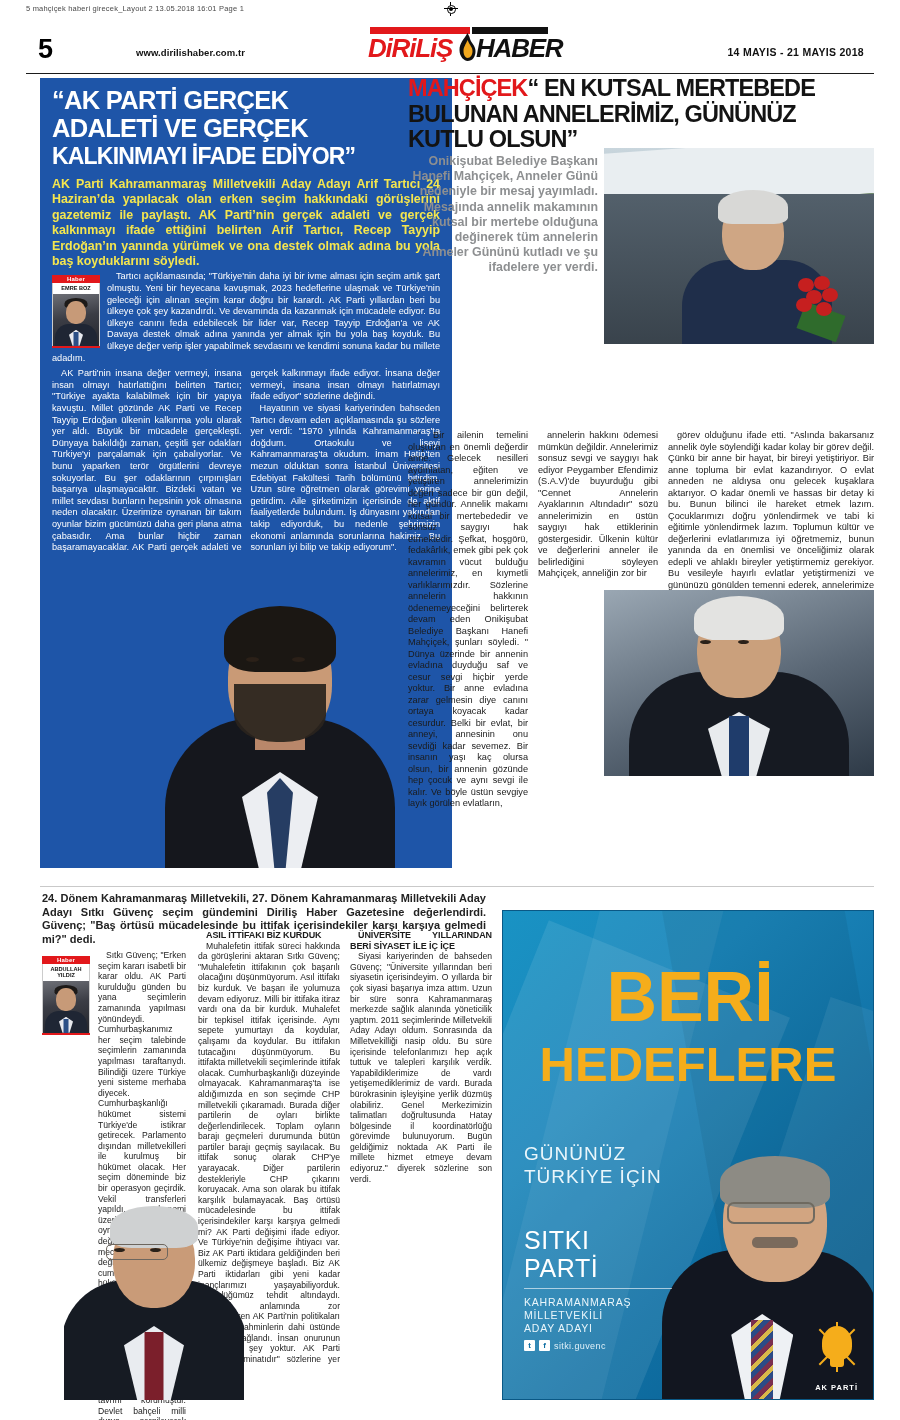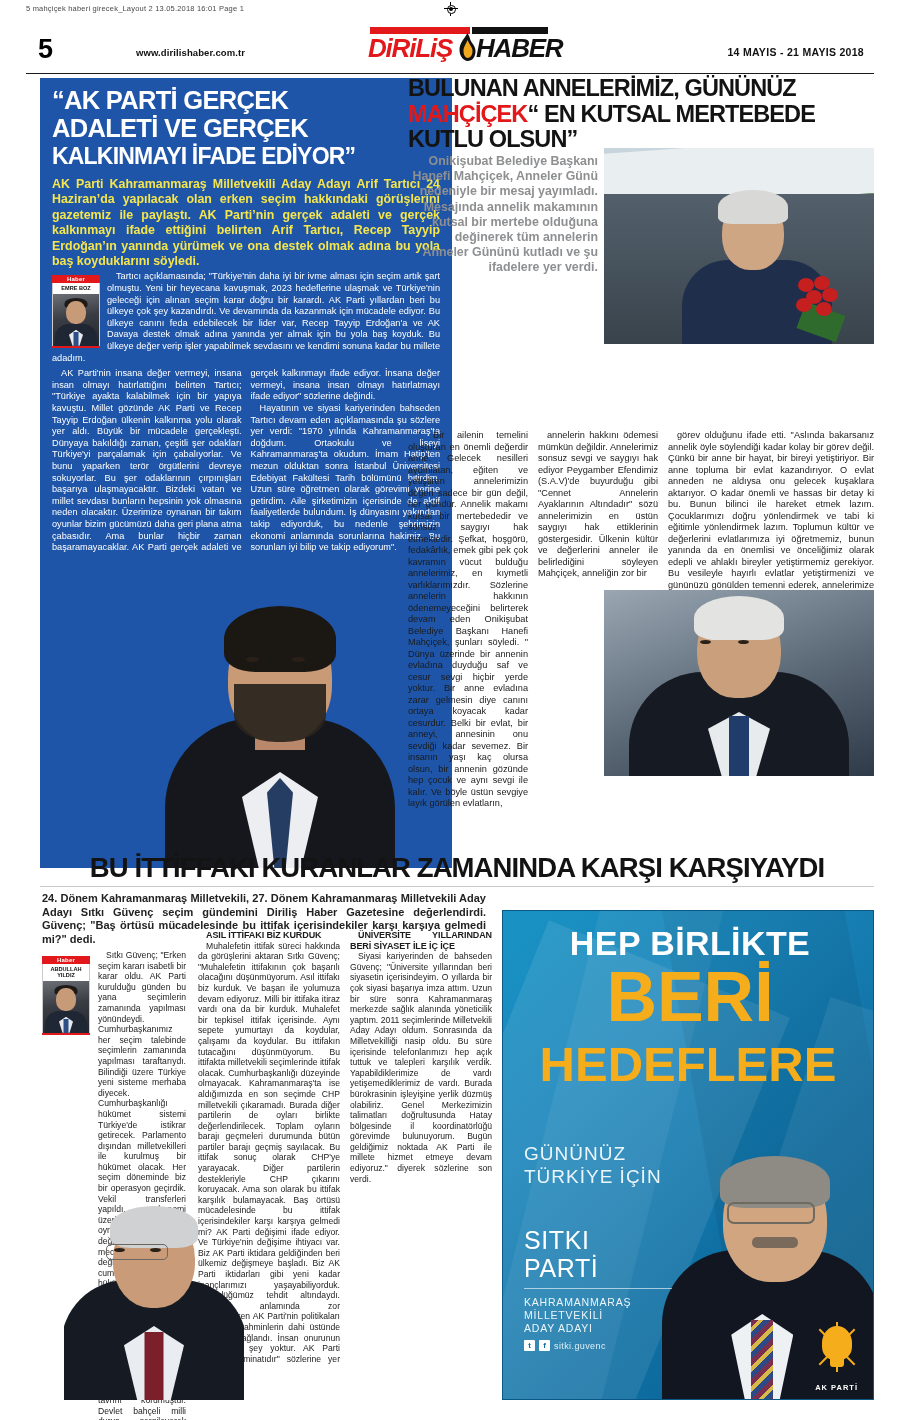--- a/index.html
+++ b/index.html
@@ -481,24 +481,24 @@
       <div class="p-neck"></div>
         <div class="p-head"></div>
       <div class="p-beard"></div>
         <div class="p-hair"></div>
       <div class="p-eyeL"></div>
         <div class="p-eyeR"></div>
     </div>
   </div>
 
   <div class="right-head">
-    <div class="rh-line">BULUNAN ANNELERİMİZ, GÜNÜNÜZ</div>
     <div class="rh-line">
       <span class="rh-name">MAHÇİÇEK</span><span>“ EN KUTSAL MERTEBEDE</span>
     </div>
+    <div class="rh-line">BULUNAN ANNELERİMİZ, GÜNÜNÜZ</div>
     <div class="rh-line">KUTLU OLSUN”</div>
   </div>
 
   <div class="rh-lede">Onikişubat Belediye Başkanı Hanefi Mahçiçek, Anneler Günü nedeniyle bir mesaj yayımladı. Mesajında annelik makamının kutsal bir mertebe olduğuna değinerek tüm annelerin Anneler Gününü kutladı ve şu ifadelere yer verdi.</div>
 
   <div class="photo-top">
     <div class="pt-sky"></div>
       <div class="pt-green"></div>
       <div class="pt-green2"></div>
     <div class="pt-tent"></div>
@@ -541,21 +541,20 @@
     <div class="pm-bg"></div>
       <div class="pm-suit"></div>
     <div class="pm-shirt"></div>
       <div class="pm-tie"></div>
     <div class="pm-head"></div>
       <div class="pm-hair"></div>
     <div class="pm-eyeL"></div>
       <div class="pm-eyeR"></div>
   </div>
 
-  <div class="sec2-head">BU İTTİFFAKI KURANLAR ZAMANINDA KARŞI KARŞIYAYDI</div>
   <div class="sec2-rule"></div>
   <div class="sec2-lede">24. Dönem Kahramanmaraş Milletvekili, 27. Dönem Kahramanmaraş Milletvekili Aday Adayı Sıtkı Güvenç seçim gündemini Diriliş Haber Gazetesine değerlendirdi.  Güvenç; "Baş örtüsü mücadelesinde bu ittifak içerisindekiler karşı karşıya gelmedi mi?" dedi.</div>
 
   <div class="byline" style="position:absolute; left:16px; top:920px; float:none;">
     <div class="by-tag">Haber</div>
     <div class="by-name">ABDULLAH YILDIZ</div>
     <div class="by-photo">
       <div class="body"></div>
         <div class="shirt"></div>
         <div class="tie"></div>
@@ -607,21 +606,20 @@
         <div class="ap-mous"></div>
       <div class="ap-logo">
         <div class="ap-ray" style="transform:rotate(0deg)"></div>
         <div class="ap-ray" style="transform:rotate(45deg)"></div>
         <div class="ap-ray" style="transform:rotate(-45deg)"></div>
         <div class="ap-logo-bulb"></div>
           <div class="ap-logo-base"></div>
       </div>
     </div>
 
-    <div class="ad-l1">HEP BİRLİKTE</div>
     <div class="ad-l2">BERİ</div>
     <div class="ad-l3">HEDEFLERE</div>
 
     <div class="ad-slogan">
       <div>GÜNÜNÜZ</div>
       <div>TÜRKİYE İÇİN</div>
     </div>
 
     <div class="ad-name">
       <div>SITKI</div>

